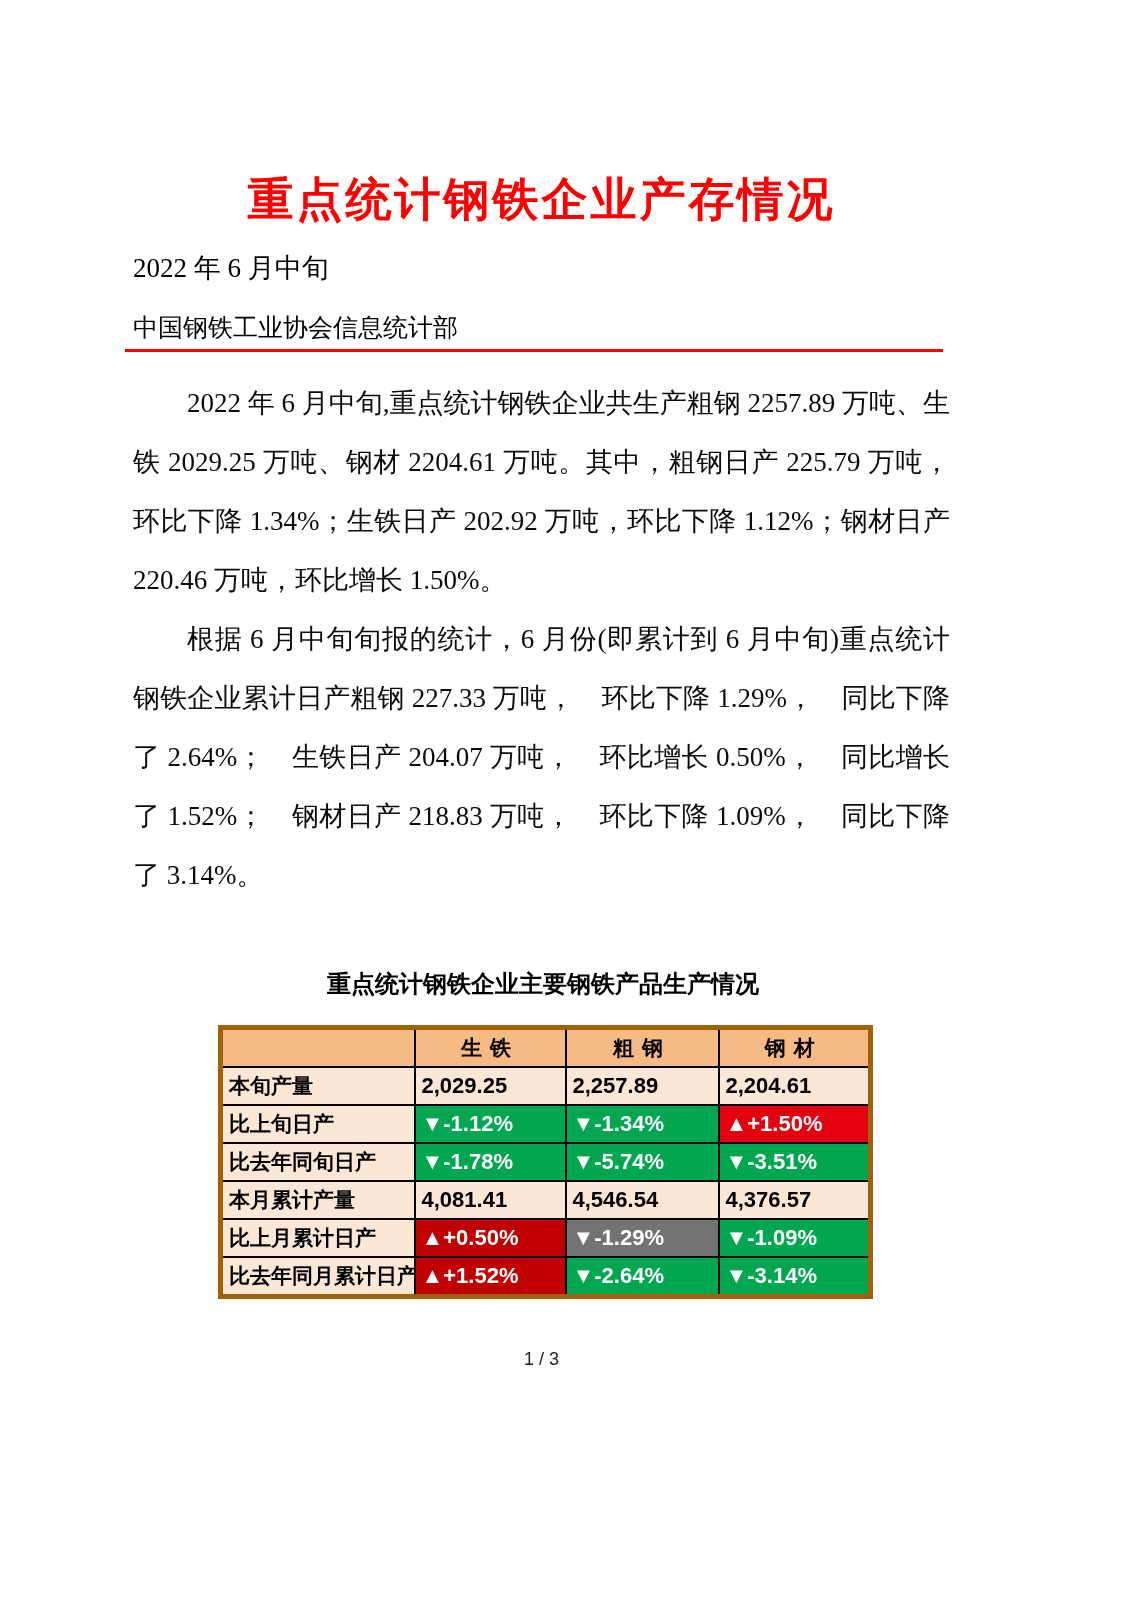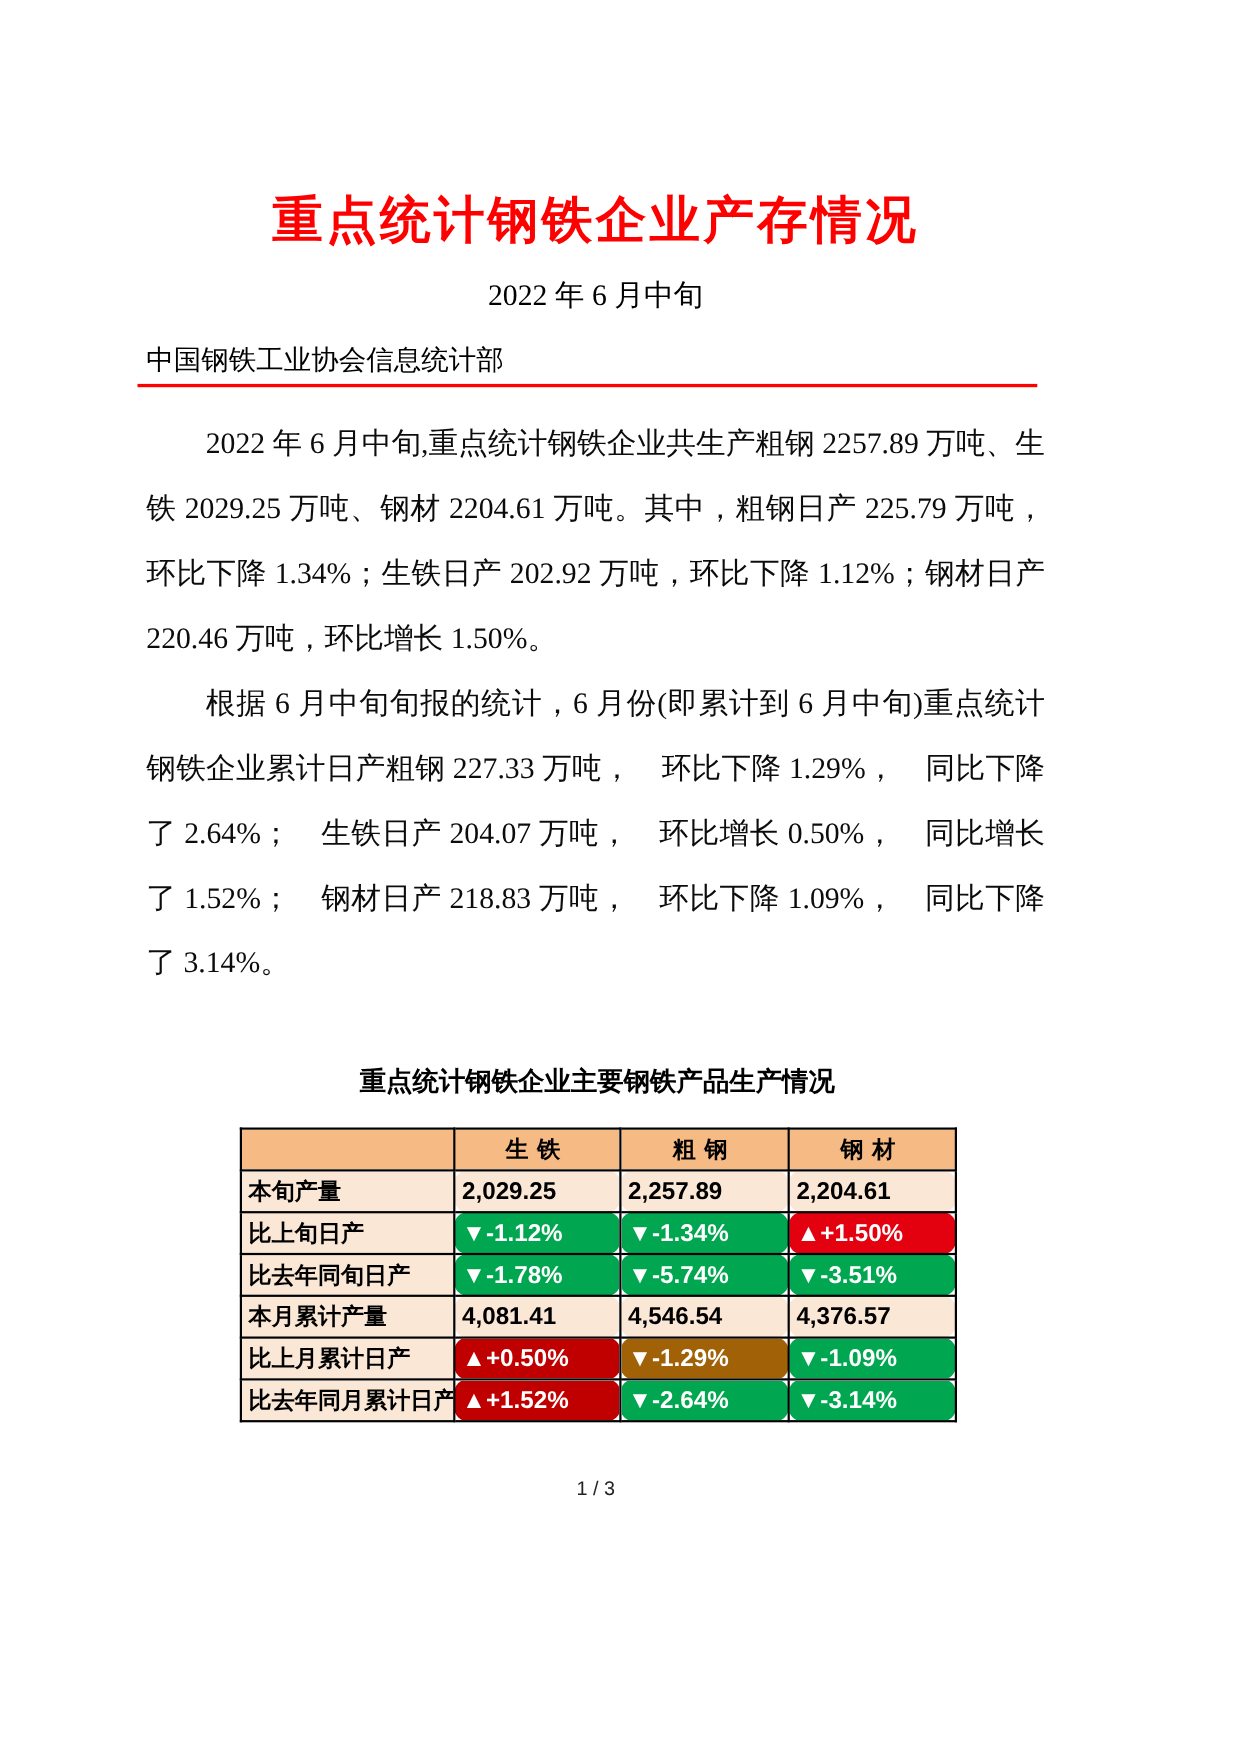--- a/index.html
+++ b/index.html
@@ -25,21 +25,21 @@
     text-align:center;
     font-family:"Liberation Sans", sans-serif;
     font-weight:900;
     font-size:46px;
     line-height:55px;
     letter-spacing:3px;
     color:var(--accent_red);
   }
   .doc-subtitle{
     margin-top:24px;
-    text-align:center;
+    text-align:left;
     font-size:27px;
     line-height:34px;
     color:#000;
   }
   .dept-line{
     margin-top:28px;
     margin-left:-8px;
     width:818px;
     box-sizing:border-box;
     padding:0 0 6px 8px;
@@ -65,21 +65,21 @@
     font-family:"Liberation Sans", sans-serif;
     font-weight:bold;
     font-size:24px;
     line-height:30px;
     color:#000;
   }
   table.prod{
     margin-top:26px;
     margin-left:85px;
     border-collapse:collapse;
-    border:2px solid #a16207;
+    border:5px solid #a16207;
     table-layout:fixed;
     width:650px;
     font-family:"Liberation Sans", sans-serif;
   }
   table.prod col.c0{width:194px;}
   table.prod col.c1{width:151px;}
   table.prod col.c2{width:153px;}
   table.prod col.c3{width:152px;}
   table.prod th, table.prod td{
     border:2px solid #000;
@@ -98,21 +98,20 @@
   }
   table.prod th.rowlabel{
     background:var(--row_bg);
     text-align:left;
     letter-spacing:0;
   }
   table.prod td{
     background:var(--row_bg);
     text-align:left;
     font-size:22px;
-    border-radius:12px;
   }
   table.prod td.delta{
     color:#fff;
   }
   .page-footer{
     margin-top:50px;
     text-align:center;
     font-family:"Liberation Sans", sans-serif;
     font-size:18px;
     color:#222;
@@ -173,21 +172,21 @@
           </tr>
           <tr>
             <th class="rowlabel">本月累计产量</th>
             <td>4,081.41</td>
             <td>4,546.54</td>
             <td>4,376.57</td>
           </tr>
           <tr>
             <th class="rowlabel">比上月累计日产</th>
             <td class="delta" style="background: rgb(192, 0, 0);">▲+0.50%</td>
-            <td class="delta" style="background: #a16207;">▼-1.29%</td>
+            <td class="delta" style="background: #737373;">▼-1.29%</td>
             <td class="delta" style="background: rgb(0, 166, 80);">▼-1.09%</td>
           </tr>
           <tr>
             <th class="rowlabel">比去年同月累计日产</th>
             <td class="delta" style="background: rgb(192, 0, 0);">▲+1.52%</td>
             <td class="delta" style="background: rgb(0, 166, 80);">▼-2.64%</td>
             <td class="delta" style="background: rgb(0, 166, 80);">▼-3.14%</td>
           </tr>
         </tbody>
     </table>

